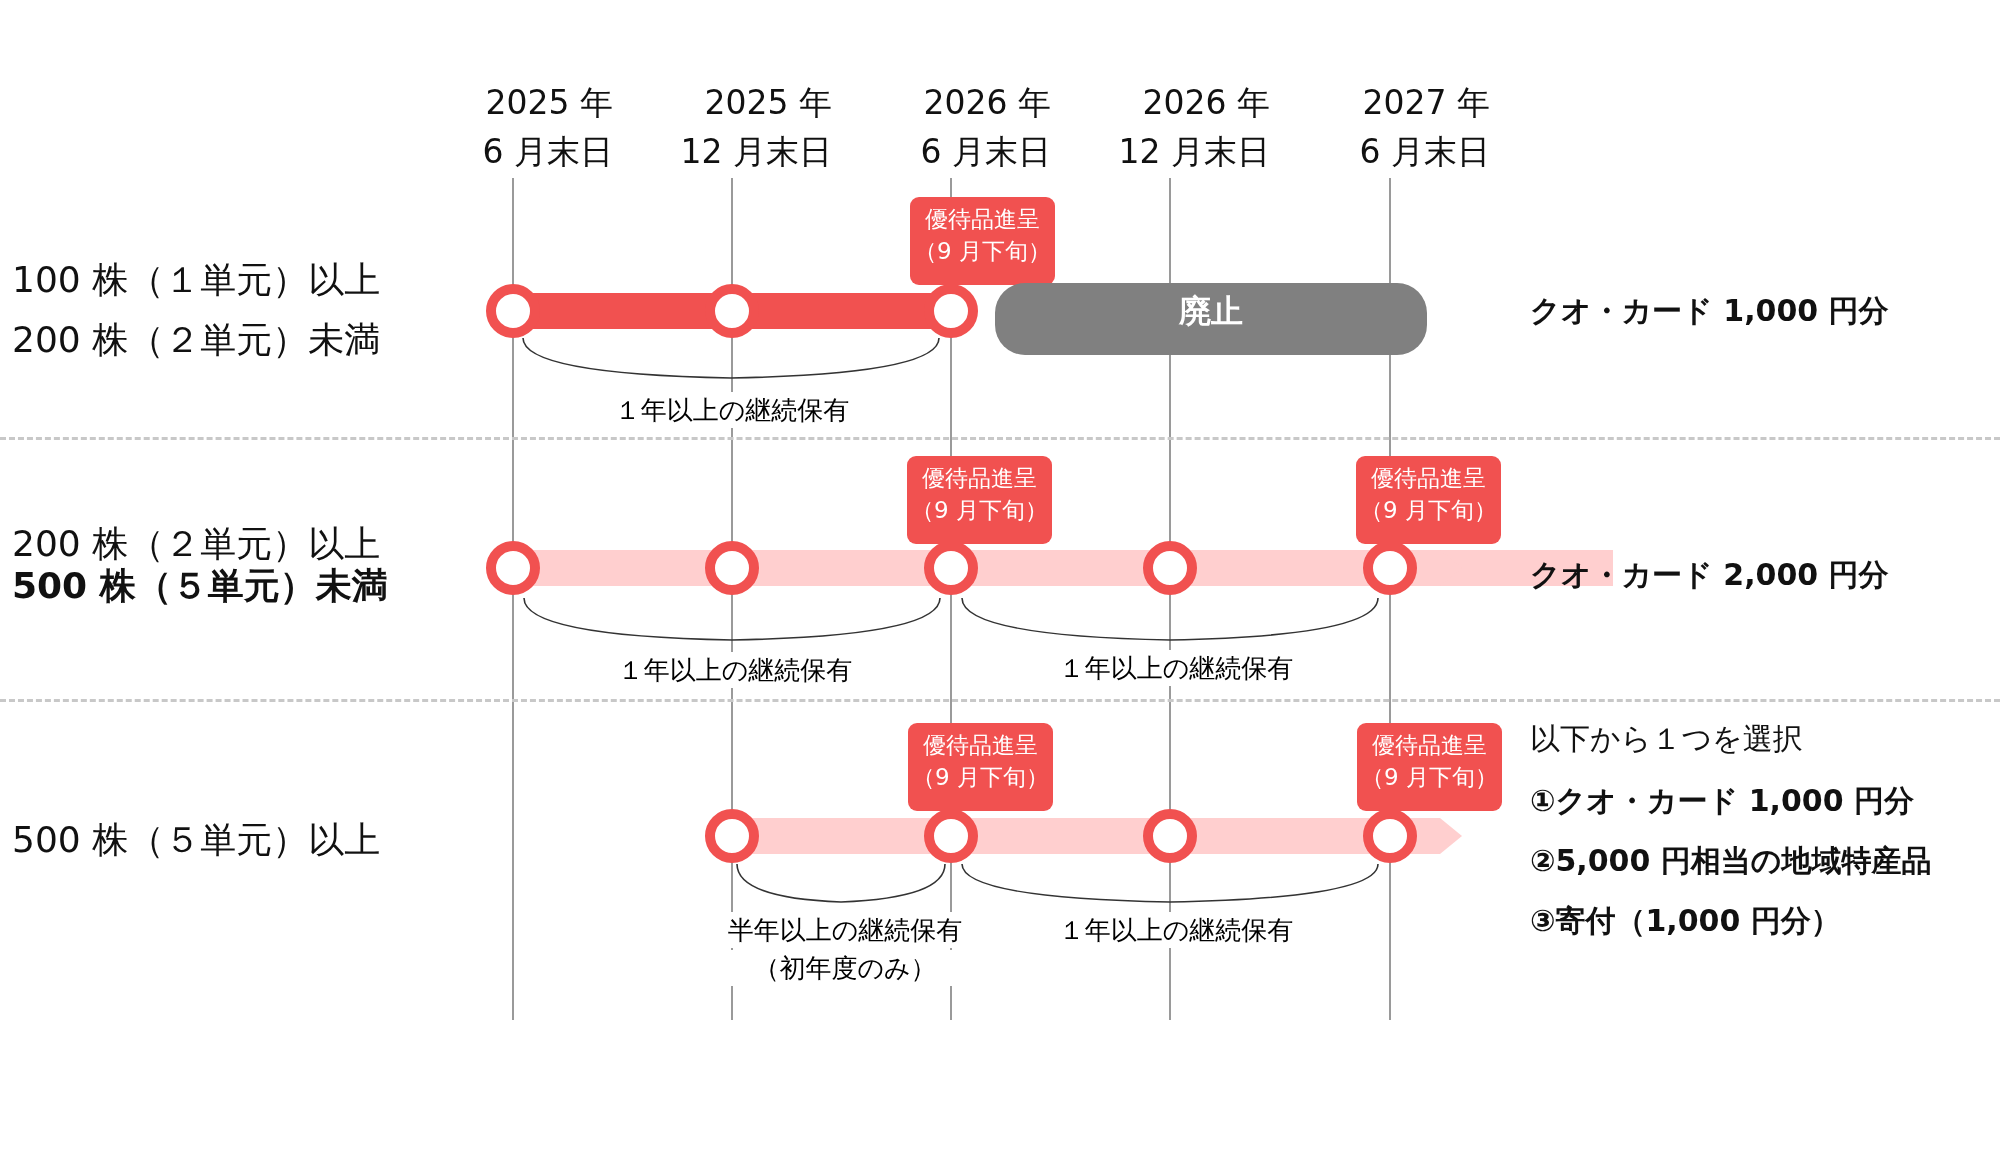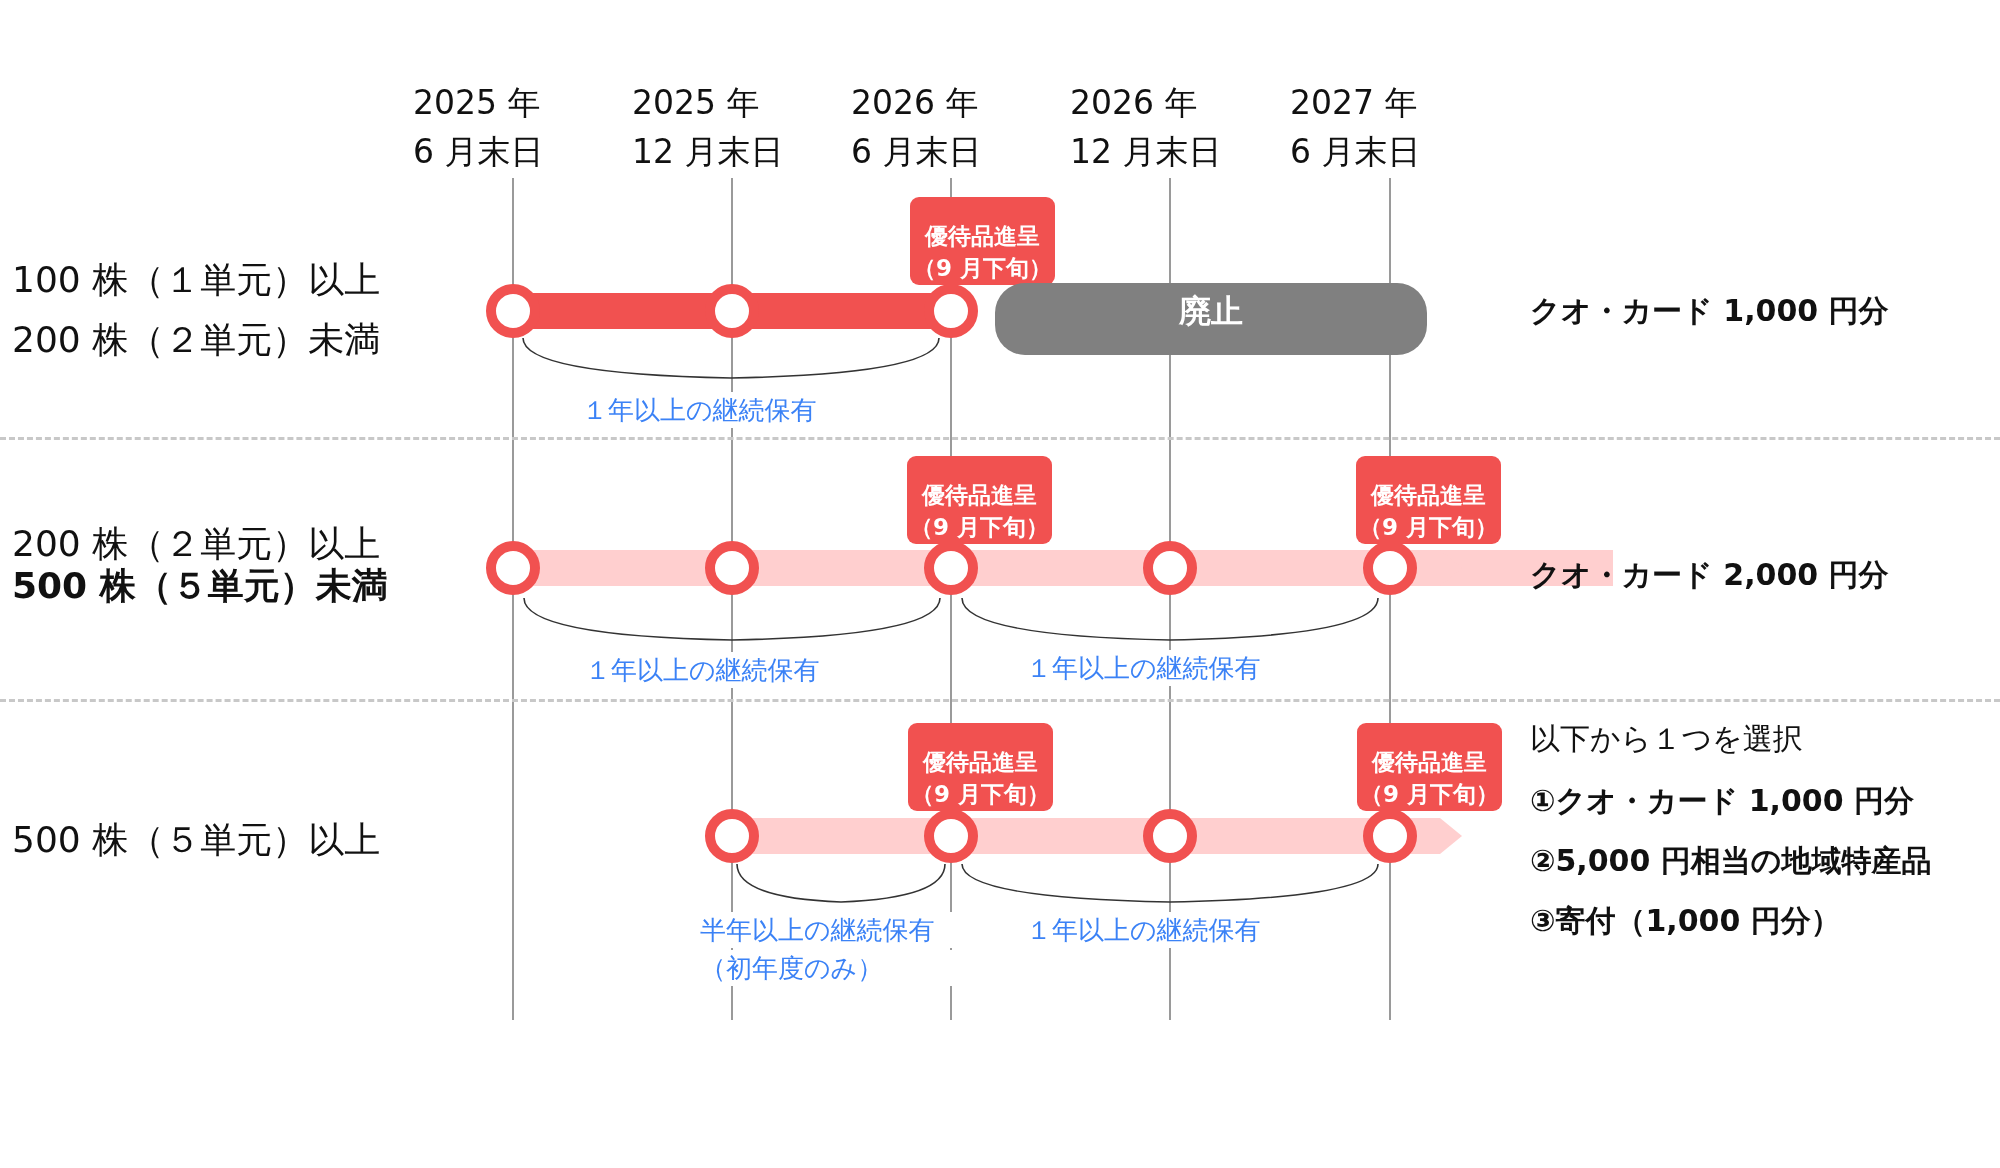--- a/index.html
+++ b/index.html
@@ -1,34 +1,34 @@
 <!DOCTYPE html>
 <html><head>
 <meta charset="utf-8">
 <style>
   html, body { margin:0; padding:0; background:#ffffff; }
   body { width:2000px; height:1168px; position:relative; overflow:hidden;
          font-family:"DejaVu Sans", "Liberation Sans", sans-serif; color:#111; }
-  .col-head { position:absolute; width:200px; text-align:left; font-size:33px; line-height:1; color:#111; }
+  .col-head { position:absolute; width:200px; text-align:right; font-size:33px; line-height:1; color:#111; }
   .vline { position:absolute; width:2px; background:#9a9a9a; }
   .dash { position:absolute; left:0; width:2000px; height:0; border-top:3px dashed #c8c8c8; }
   .tier-label { position:absolute; left:12px; font-size:36px; line-height:60px; color:#111; }
   .node { position:absolute; width:34px; height:34px; border-radius:50%; background:#fff;
           border:10px solid #f15150; box-sizing:content-box; }
   .bar-solid { position:absolute; height:36px; background:#f15150; }
   .bar-light { position:absolute; height:36px; background:#ffcfcf; }
   .arrow-tip { position:absolute; width:0; height:0; border-top:18px solid transparent;
                border-bottom:18px solid transparent; border-left:22px solid #ffcfcf; }
   .badge { position:absolute; width:145px; height:88px; background:#f15150; border-radius:9px;
-           color:#fff; font-weight:bold; font-size:23px; text-align:center; line-height:32px;
-           padding-top:23px; box-sizing:border-box; }
+           color:#fff; font-weight:normal; font-size:23px; text-align:center; line-height:32px;
+           padding-top:6px; box-sizing:border-box; }
   .abolished { position:absolute; background:#808080; border-radius:30px; color:#fff;
                font-weight:bold; font-size:32px; text-align:center; }
   .brace { position:absolute; }
-  .span-label { position:absolute; font-size:26px; line-height:36px; color:#3b82f6; background:#fff; }
+  .span-label { position:absolute; font-size:26px; text-align:center; line-height:36px; color:#000000; background:#fff; }
   .benefit { position:absolute; left:1530px; font-size:30px; font-weight:bold; color:#111; line-height:1; }
   .benefit-normal { font-weight:normal; }
 </style>
 </head>
 <body>
 
 <div class="col-head" style="left:413px; top:86px;">
   <div>2025 年</div>
   <div style="margin-top:16px;">6 月末日</div>
 </div>

